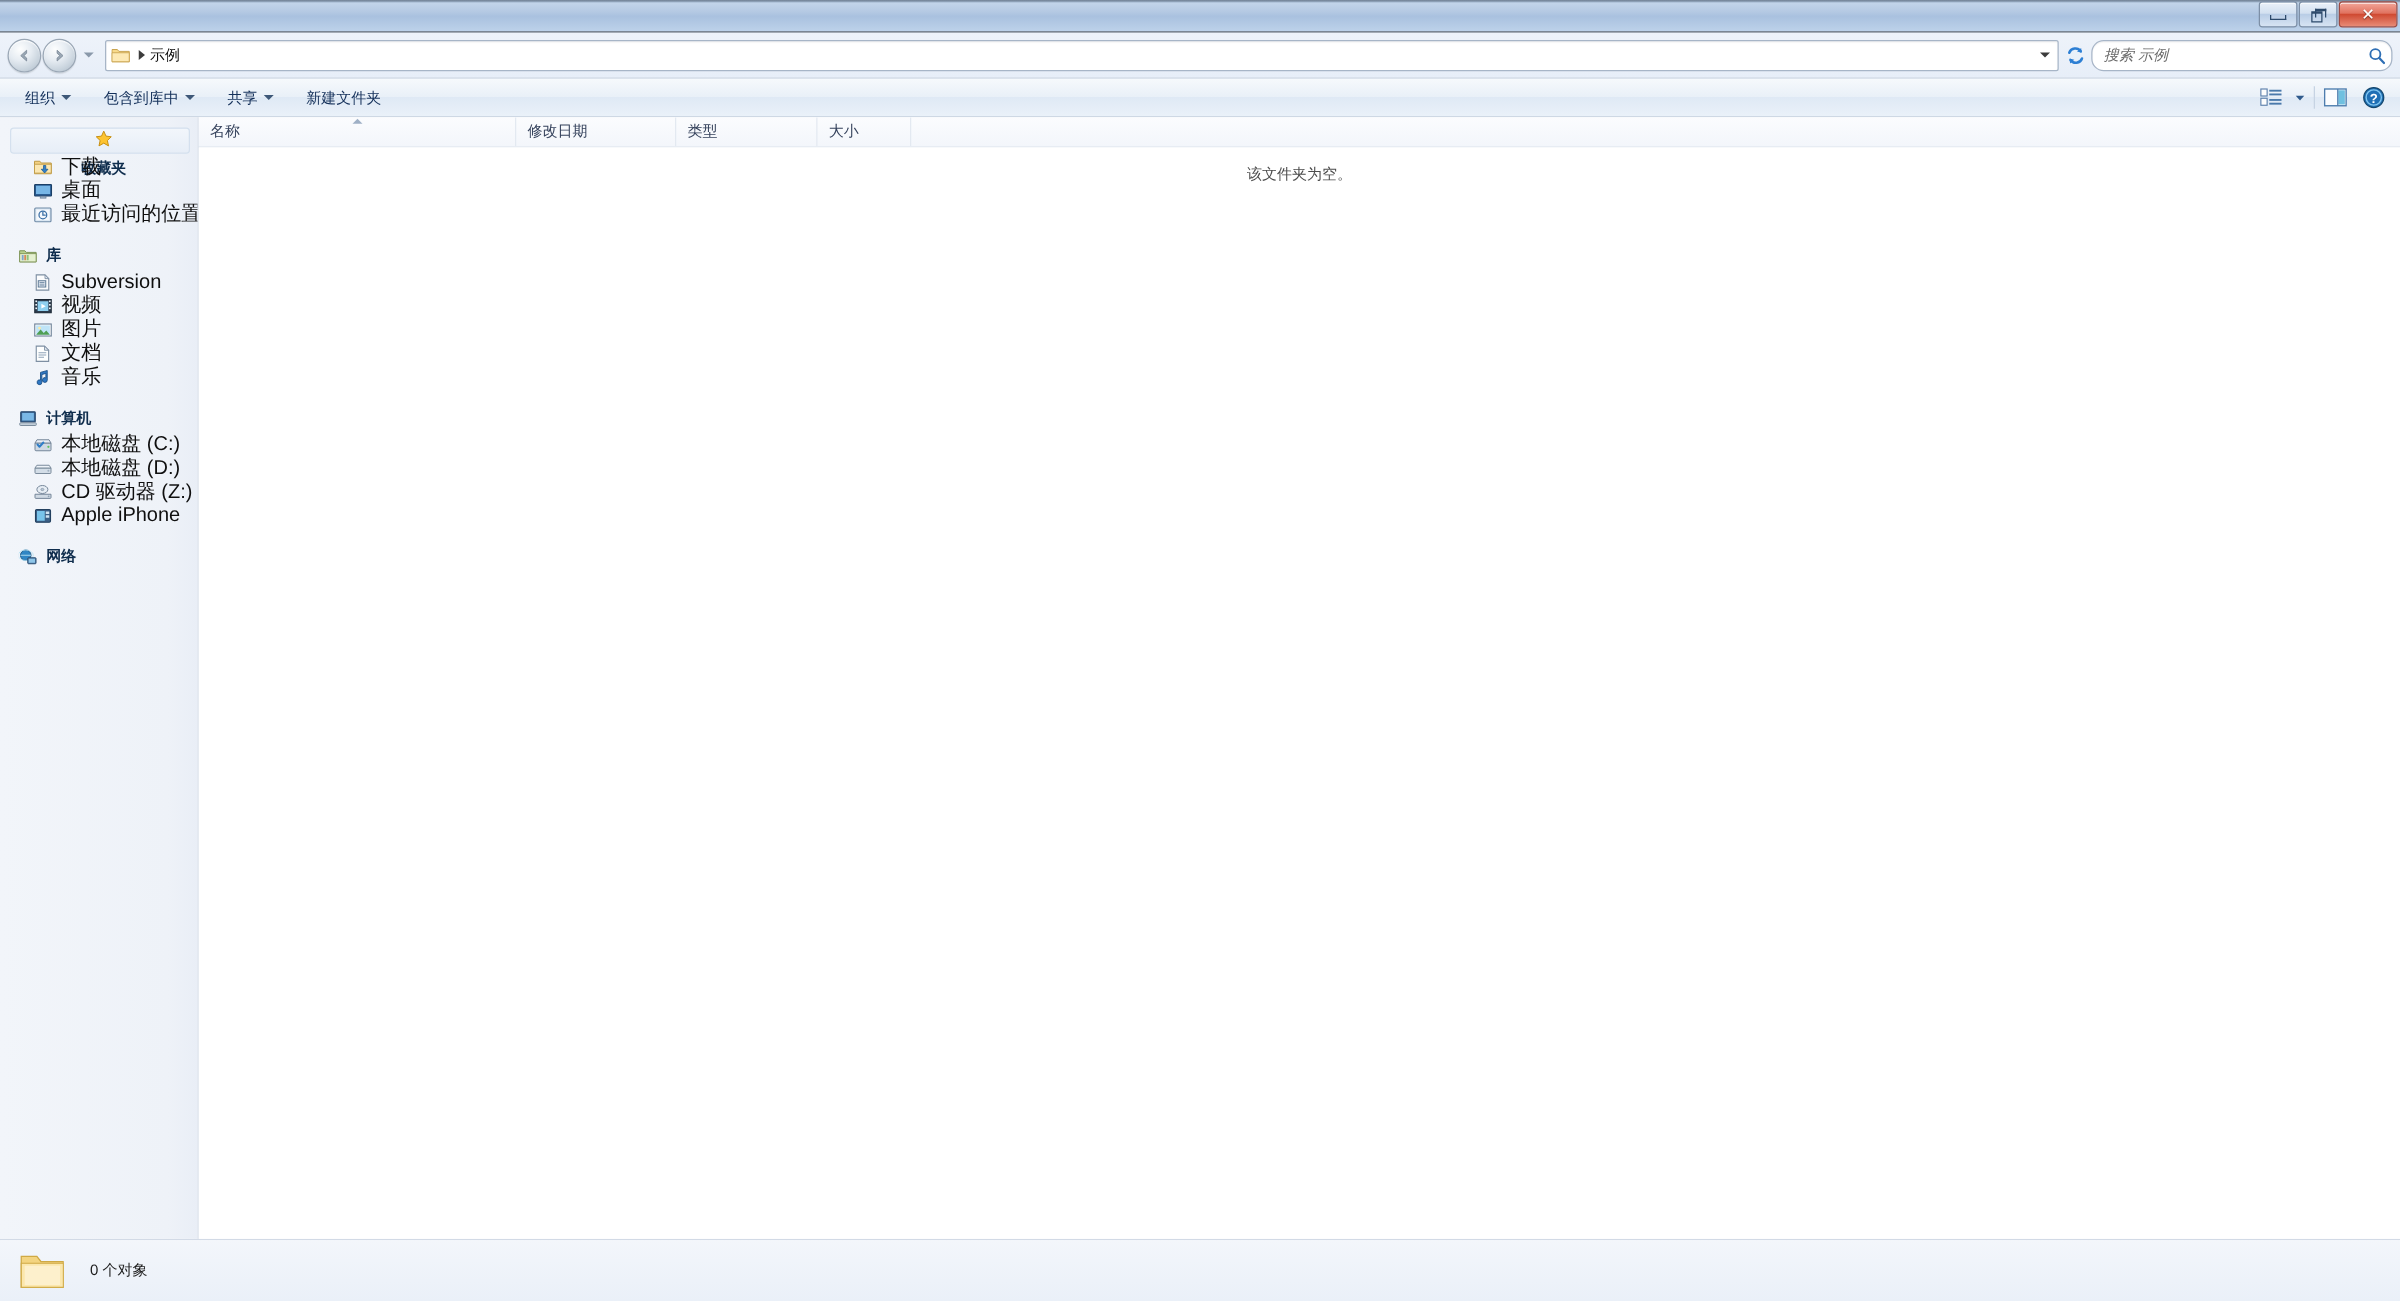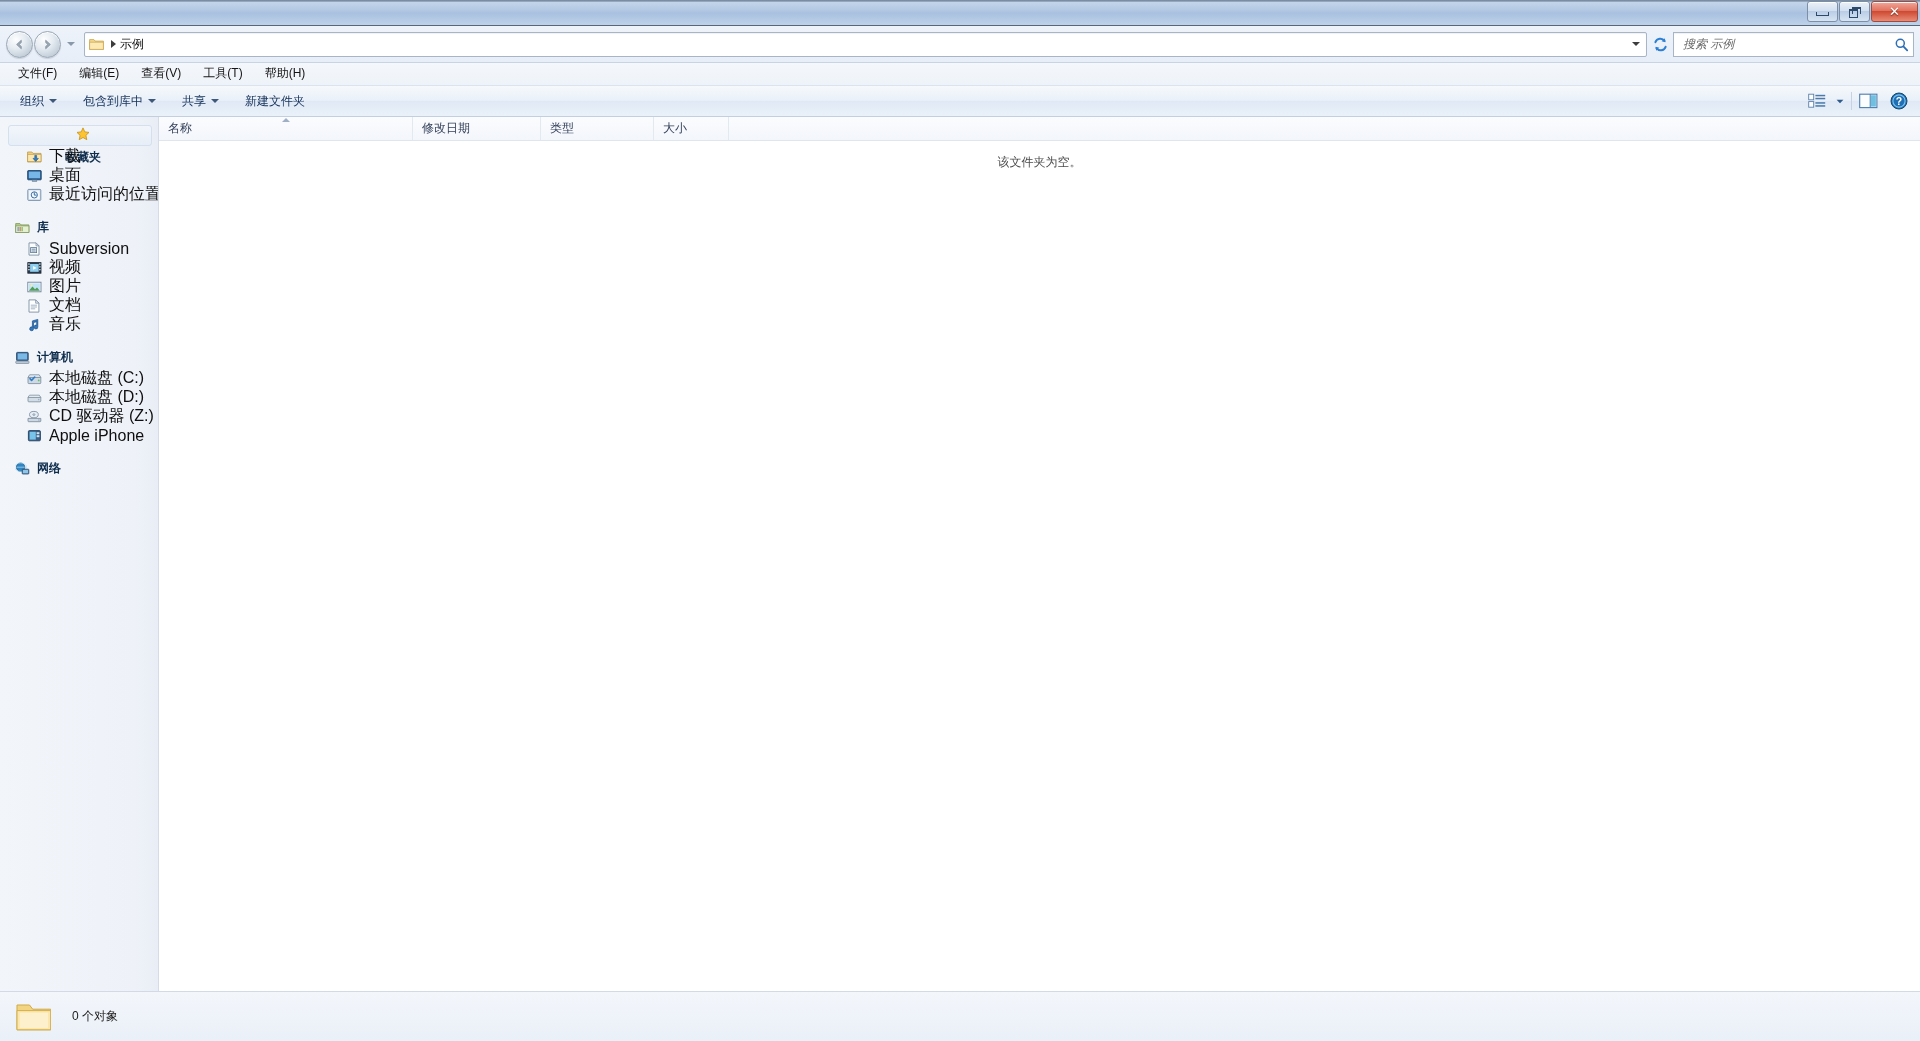--- a/index.html
+++ b/index.html
@@ -97,21 +97,21 @@
   .crumb-text { font-size: 12px; color: #0d0d0d; white-space: nowrap; }
   .addr-drop { width: 16px; height: 21px; display:flex; align-items:center; justify-content:center; }
   .addr-drop .chev { width:0;height:0;border-left:4px solid transparent;border-right:4px solid transparent;border-top:4px solid #3c3c3c; }
 
   .refreshbtn { width: 22px; height: 23px; display:flex; align-items:center; justify-content:center; margin: 0 2px; cursor:default; }
 
   .searchbox {
     width: 230px; height: 23px; flex: none;
     background: #ffffff;
     border: 1px solid #a7b5c7;
-    border-radius: 0;
+    border-radius: 10px;
     display:flex; 
     padding: 0 2px 0 7px;
     box-shadow: inset 0 1px 1px rgba(0,0,0,.06);
   }
   .searchbox input {
     flex:1 1 auto; border:none; outline:none; background:transparent;
     font-family: "Liberation Sans", sans-serif;
     font-size: 12px; font-style: italic; color: #6a6a6a; min-width:0;
   }
   .searchbox input::placeholder { color:#6a6a6a; font-style: italic; opacity:1; }
@@ -294,27 +294,20 @@
       <input type="text" value="" placeholder="搜索 示例" style="">
       <span class="search-ico">
         <svg width="15" height="15" viewBox="0 0 15 15">
           <circle cx="6.3" cy="6.3" r="4.0" fill="none" stroke="#2f6fb5" stroke-width="1.5"></circle>
           <line x1="9.4" y1="9.4" x2="13.2" y2="13.4" stroke="#2f6fb5" stroke-width="1.8" stroke-linecap="round"></line>
         </svg>
       </span>
     </div>
   </div>
 
-  <div class="menubar">
-    <div class="menuitem">文件(F)</div>
-    <div class="menuitem">编辑(E)</div>
-    <div class="menuitem">查看(V)</div>
-    <div class="menuitem">工具(T)</div>
-    <div class="menuitem">帮助(H)</div>
-  </div>
 
   <div class="toolbar">
     <div class="tbtn">
       <span>组织</span>
       <span class="chev"></span>
     </div>
     <div class="tbtn">
       <span>包含到库中</span>
       <span class="chev"></span>
     </div>

